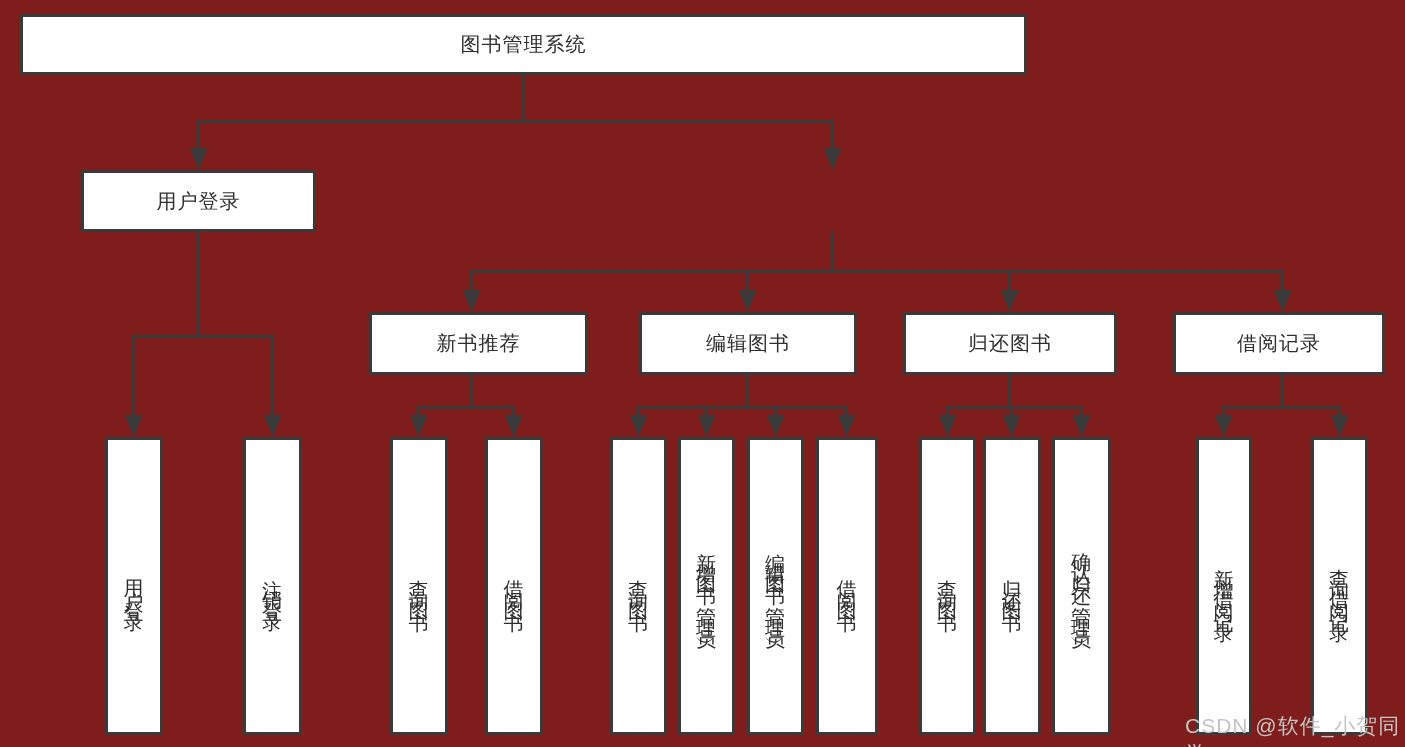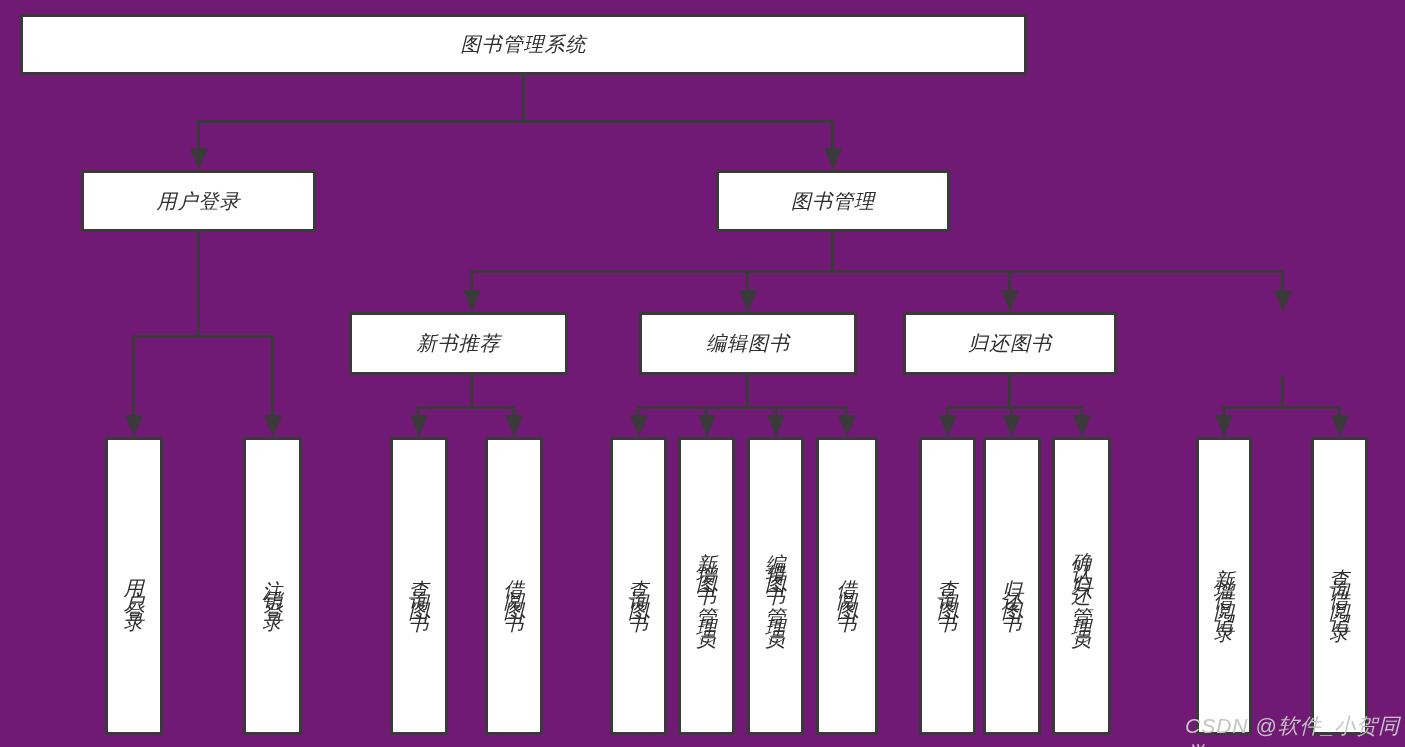--- a/index.html
+++ b/index.html
@@ -1,19 +1,18 @@
 <!DOCTYPE html>
 <html><head>
 <meta charset="utf-8">
 <style>
   html,body{margin:0;padding:0;background:#ffffff;}
   .canvas{
-    position:relative;width:1405px;height:747px;background:#701a75;overflow:hidden;
+    position:relative;width:1405px;height:747px;background:#7f1d1d;overflow:hidden;
     font-family:"Liberation Sans","DejaVu Sans",sans-serif;
-    font-style:italic;
   }
   .node{
     position:absolute;border:3px solid #3a3a3a;background:#ffffff;
     display:flex;align-items:center;justify-content:center;
     font-size:20px;color:#2e2e2e;letter-spacing:1px;box-sizing:border-box;
     white-space:nowrap;
   }
   .leaf{
     writing-mode:vertical-rl;text-orientation:mixed;
     letter-spacing:11px;font-size:20px;line-height:1;white-space:normal;
@@ -31,25 +30,25 @@
   }
 </style>
 </head>
 <body>
 
 <div class="canvas">
 
   <div class="node" style="left:20px;top:14px;width:1007px;height:61px">图书管理系统</div>
 
   <div class="node" style="left:81px;top:170px;width:235px;height:62px">用户登录</div>
-  <div class="node" style="left:716px;top:170px;width:234px;height:62px">图书管理</div>
 
-  <div class="node" style="left:349px;top:312px;width:219px;height:63px">新书推荐</div>
+  <div class="node" style="left:369px;top:312px;width:219px;height:63px">新书推荐</div>
   <div class="node" style="left:639px;top:312px;width:218px;height:63px">编辑图书</div>
   <div class="node" style="left:903px;top:312px;width:214px;height:63px">归还图书</div>
+  <div class="node" style="left:1173px;top:312px;width:212px;height:63px">借阅记录</div>
 
   <div class="node leaf" style="left:105px;top:437px;width:58px;height:298px">用户登录</div>
   <div class="node leaf" style="left:243px;top:437px;width:59px;height:298px">注销登录</div>
 
   <div class="node leaf" style="left:390px;top:437px;width:58px;height:298px">查询图书</div>
   <div class="node leaf" style="left:485px;top:437px;width:58px;height:298px">借阅图书</div>
 
   <div class="node leaf" style="left:610px;top:437px;width:57px;height:298px">查询图书</div>
   <div class="node leaf" style="left:678px;top:437px;width:57px;height:298px">新增图书（管理员）</div>
   <div class="node leaf" style="left:747px;top:437px;width:57px;height:298px">编辑图书（管理员）</div>

